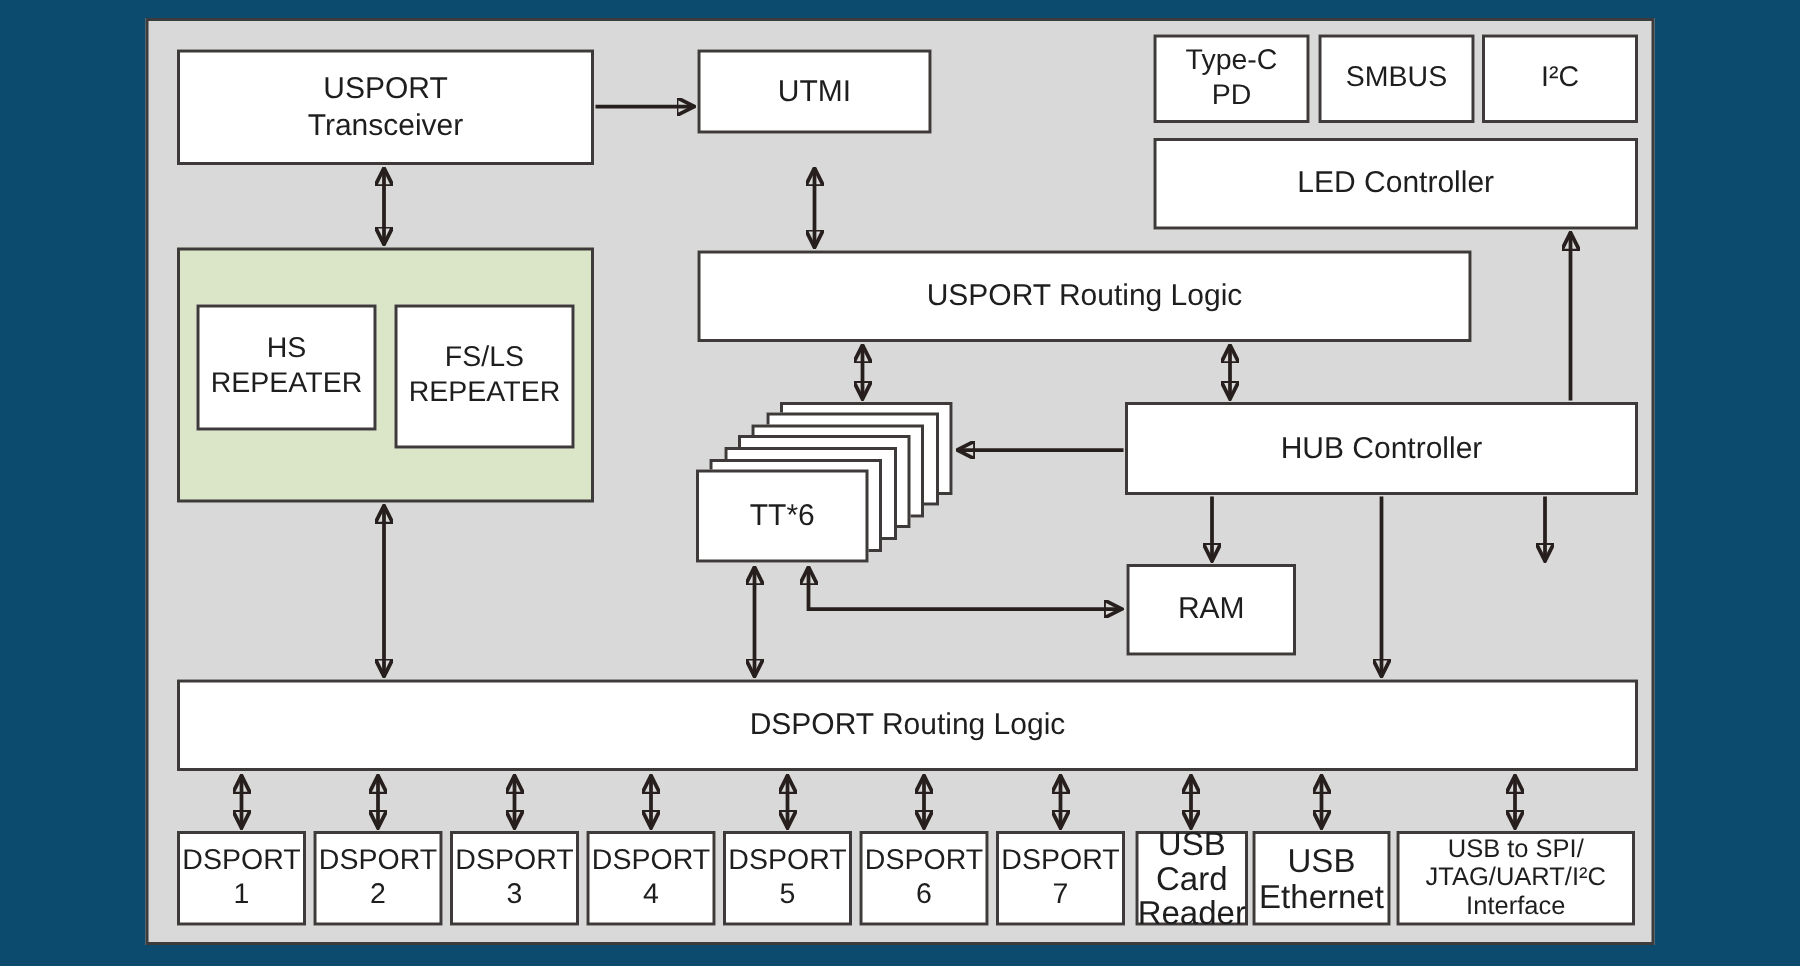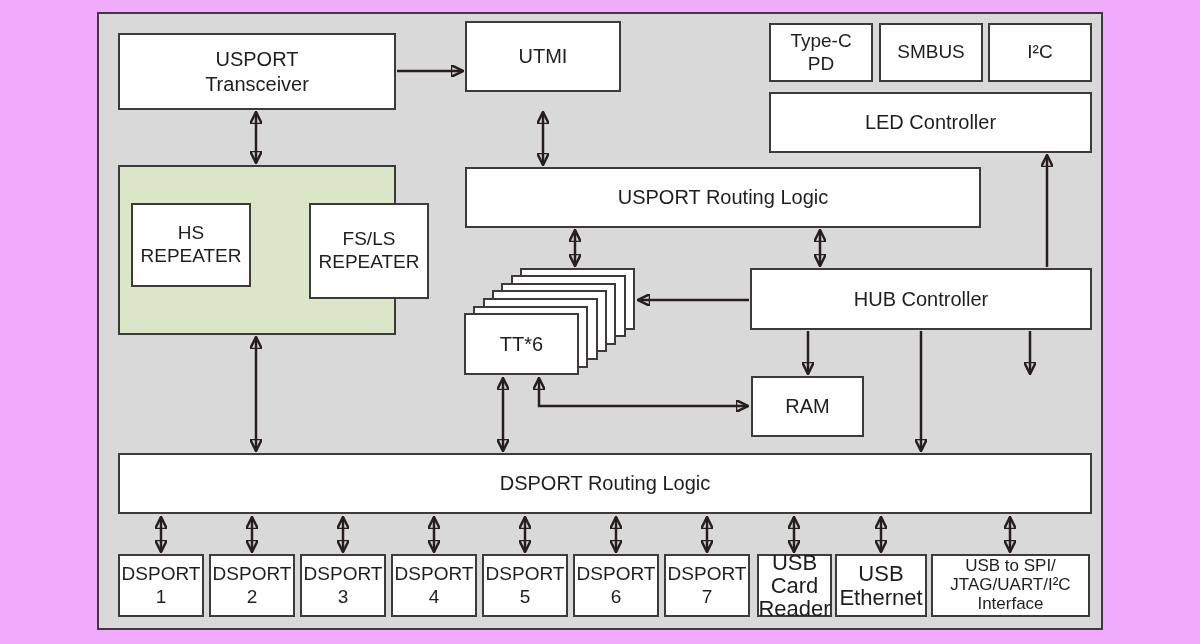--- a/index.html
+++ b/index.html
@@ -1,16 +1,16 @@
 <!DOCTYPE html>
 <html><head>
 <meta charset="utf-8">
 <style>
   html,body{margin:0;padding:0;background:#ffffff;}
-  #stage{position:relative;width:1200px;height:644px;background:#f0abfc;overflow:hidden;
+  #stage{position:relative;width:1200px;height:644px;background:#0c4a6e;overflow:hidden;
          font-family:"Liberation Sans","DejaVu Sans",sans-serif;color:#1e1e1e;}
   .panel{position:absolute;left:97px;top:12px;width:1006px;height:618px;
          background:#d9d9d9;border:2px solid #3c3c3c;box-sizing:border-box;}
   .box{position:absolute;box-sizing:border-box;background:#ffffff;border:2px solid #3d3a39;
        display:flex;align-items:center;justify-content:center;text-align:center;
        white-space:pre-line;font-size:20px;line-height:1.25;color:#1e1e1e;}
   .green{background:#dbe5c8;}
   .fs19{font-size:19px;line-height:1.2;}
   .fs18{font-size:22px;line-height:1.05;}
   .fs17{font-size:17px;line-height:1.1;}
@@ -97,31 +97,31 @@
     <g>
       <line x1="881" y1="517" x2="881" y2="552" marker-start="url(#ah)" marker-end="url(#ah)"></line>
       </g>
     <g>
       <line x1="1010" y1="517" x2="1010" y2="552" marker-start="url(#ah)" marker-end="url(#ah)"></line>
       </g>
   </svg>
 
   <div class="box" style="left:118px;top:33px;width:278px;height:77px;">USPORT
 Transceiver</div>
-  <div class="box" style="left:465px;top:21px;width:156px;height:71px;">UTMI</div>
+  <div class="box" style="left:465px;top:33px;width:156px;height:56px;">UTMI</div>
   <div class="box fs19" style="left:769px;top:23px;width:104px;height:59px;">Type-C
 PD</div>
   <div class="box fs19" style="left:879px;top:23px;width:104px;height:59px;">SMBUS</div>
   <div class="box fs19" style="left:988px;top:23px;width:104px;height:59px;">I²C</div>
   <div class="box" style="left:769px;top:92px;width:323px;height:61px;">LED Controller</div>
 
   <div class="box green" style="left:118px;top:165px;width:278px;height:170px;"></div>
   <div class="box fs19" style="left:131px;top:203px;width:120px;height:84px;">HS
 REPEATER</div>
-  <div class="box fs19" style="left:263px;top:203px;width:120px;height:96px;margin-left:46px;">FS/LS
+  <div class="box fs19" style="left:263px;top:203px;width:120px;height:96px;">FS/LS
 REPEATER</div>
 
   <div class="box" style="left:465px;top:167px;width:516px;height:61px;">USPORT Routing Logic</div>
 
   <div class="box layer" style="left:520px;top:268px;width:115px;height:62px;"></div>
   <div class="box layer" style="left:511px;top:275px;width:115px;height:62px;"></div>
   <div class="box layer" style="left:501px;top:283px;width:115px;height:62px;"></div>
   <div class="box layer" style="left:492px;top:290px;width:115px;height:62px;"></div>
   <div class="box layer" style="left:483px;top:298px;width:115px;height:62px;"></div>
   <div class="box layer" style="left:473px;top:306px;width:115px;height:62px;"></div>

